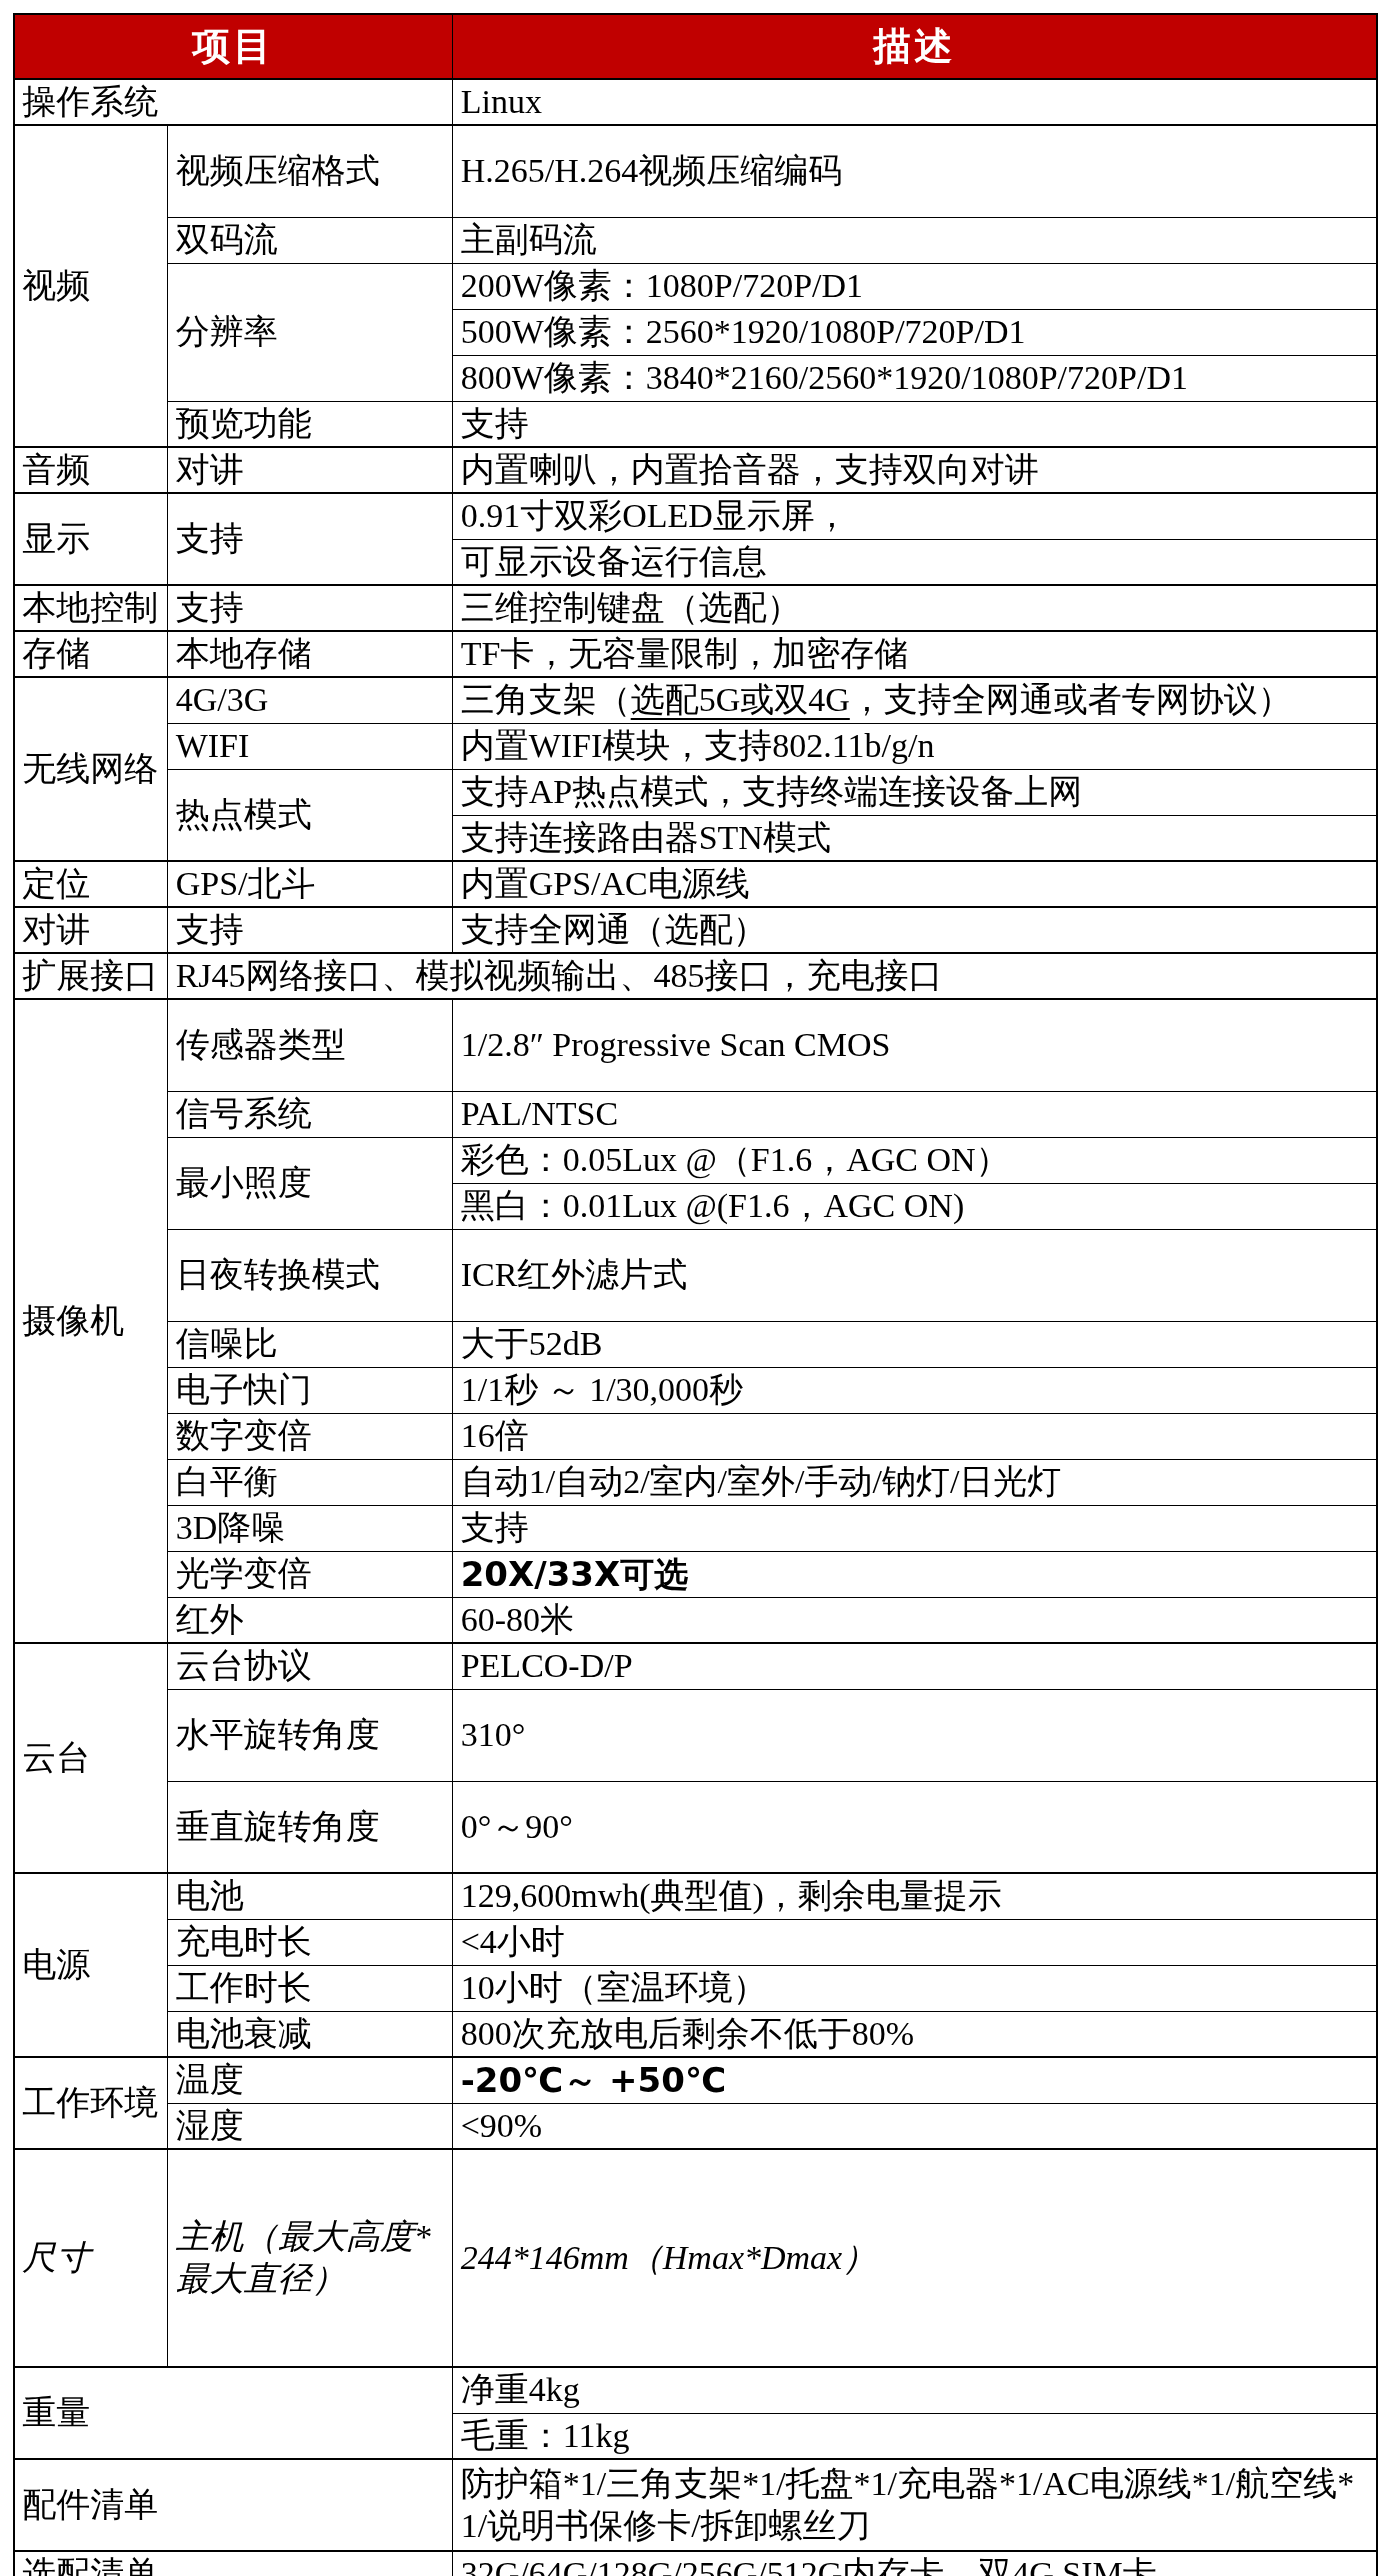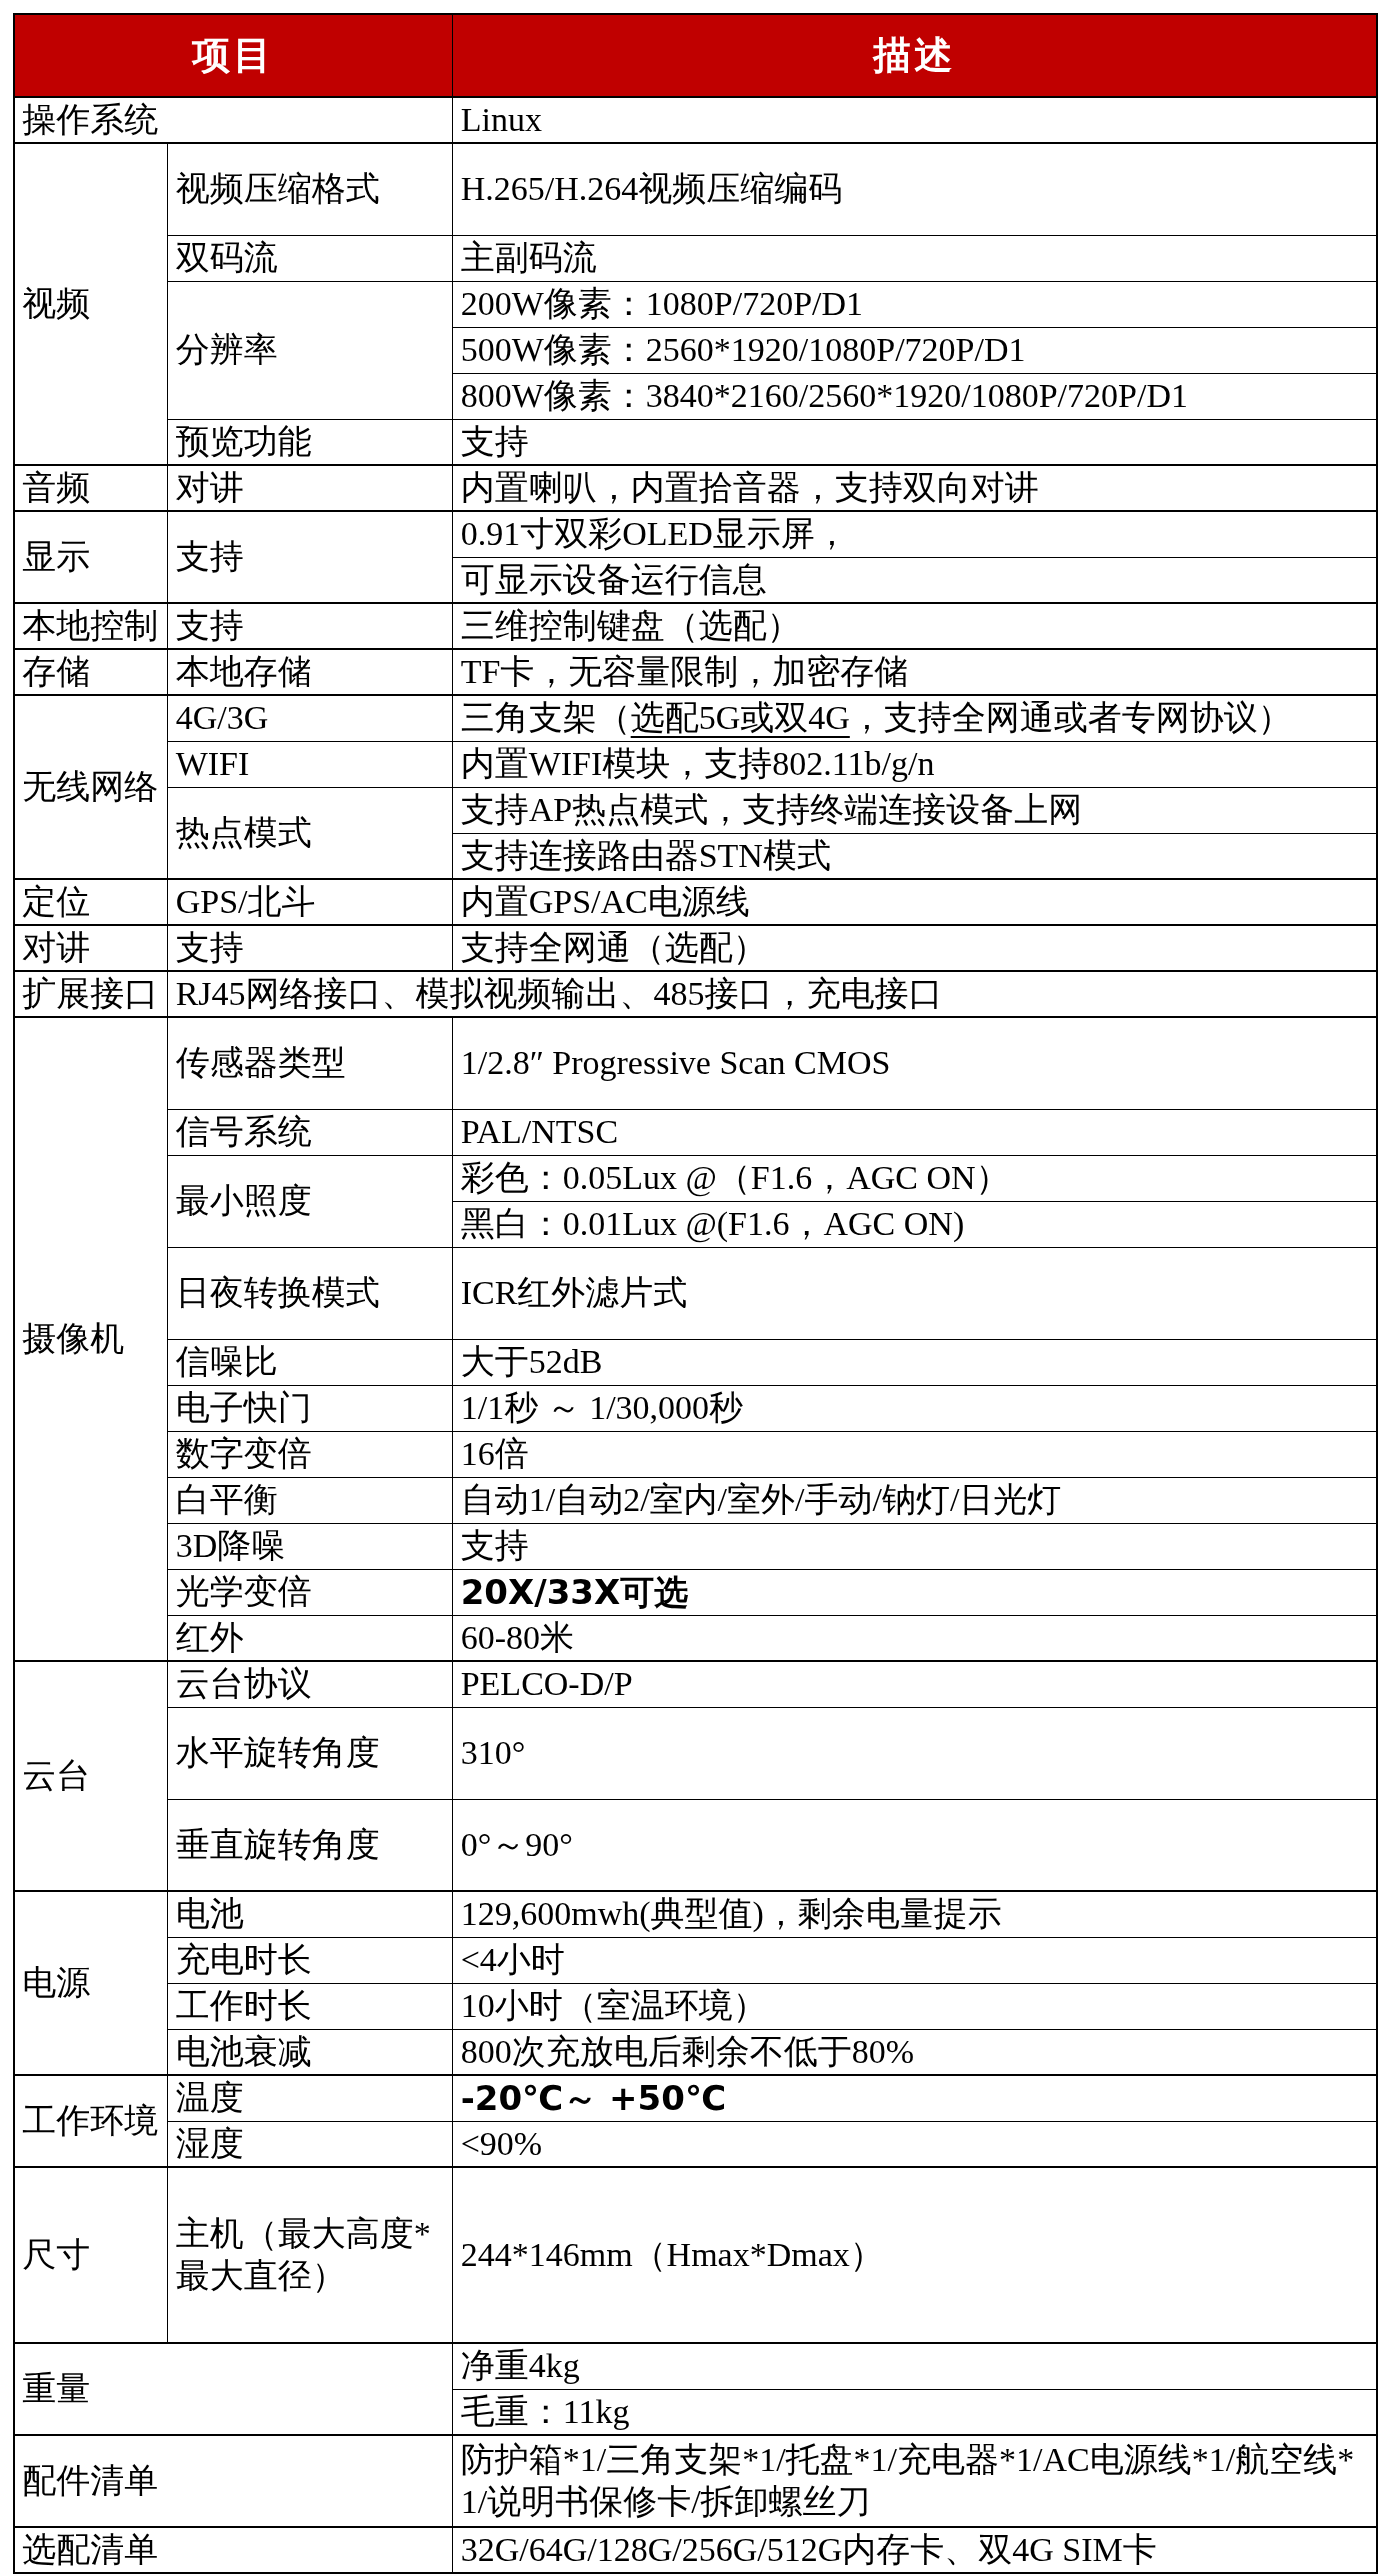--- a/index.html
+++ b/index.html
@@ -19,26 +19,26 @@
     padding:0 7.7px;
     font-size:34px;
     line-height:1.25;
     vertical-align:middle;
     text-align:left;
     overflow:hidden;
   }
   .spec th{
     background:#C00000;color:#ffffff;
     font-size:38px;font-weight:bold;letter-spacing:2.9px;
-    text-align:center;padding:17px;
+    text-align:center;padding:8px;
   }
   tr.h54{height:52px;}
   tr.h48{height:46px;}
   tr.h96{height:92px;}
-  tr.h198{height:176px;}
+  tr.h198{height:218px;font-style:italic;}
   tr.grp > td{border-top-width:2.9px;}
   tr.thin > td{border-top-width:1.4px;}
   .hei{
     font-family:"DejaVu Sans","Liberation Sans",sans-serif;
     font-weight:bold;font-size:32px;
   }
   .useg{
     text-decoration:underline;
     text-decoration-thickness:2.4px;
     text-underline-offset:6.7px;

